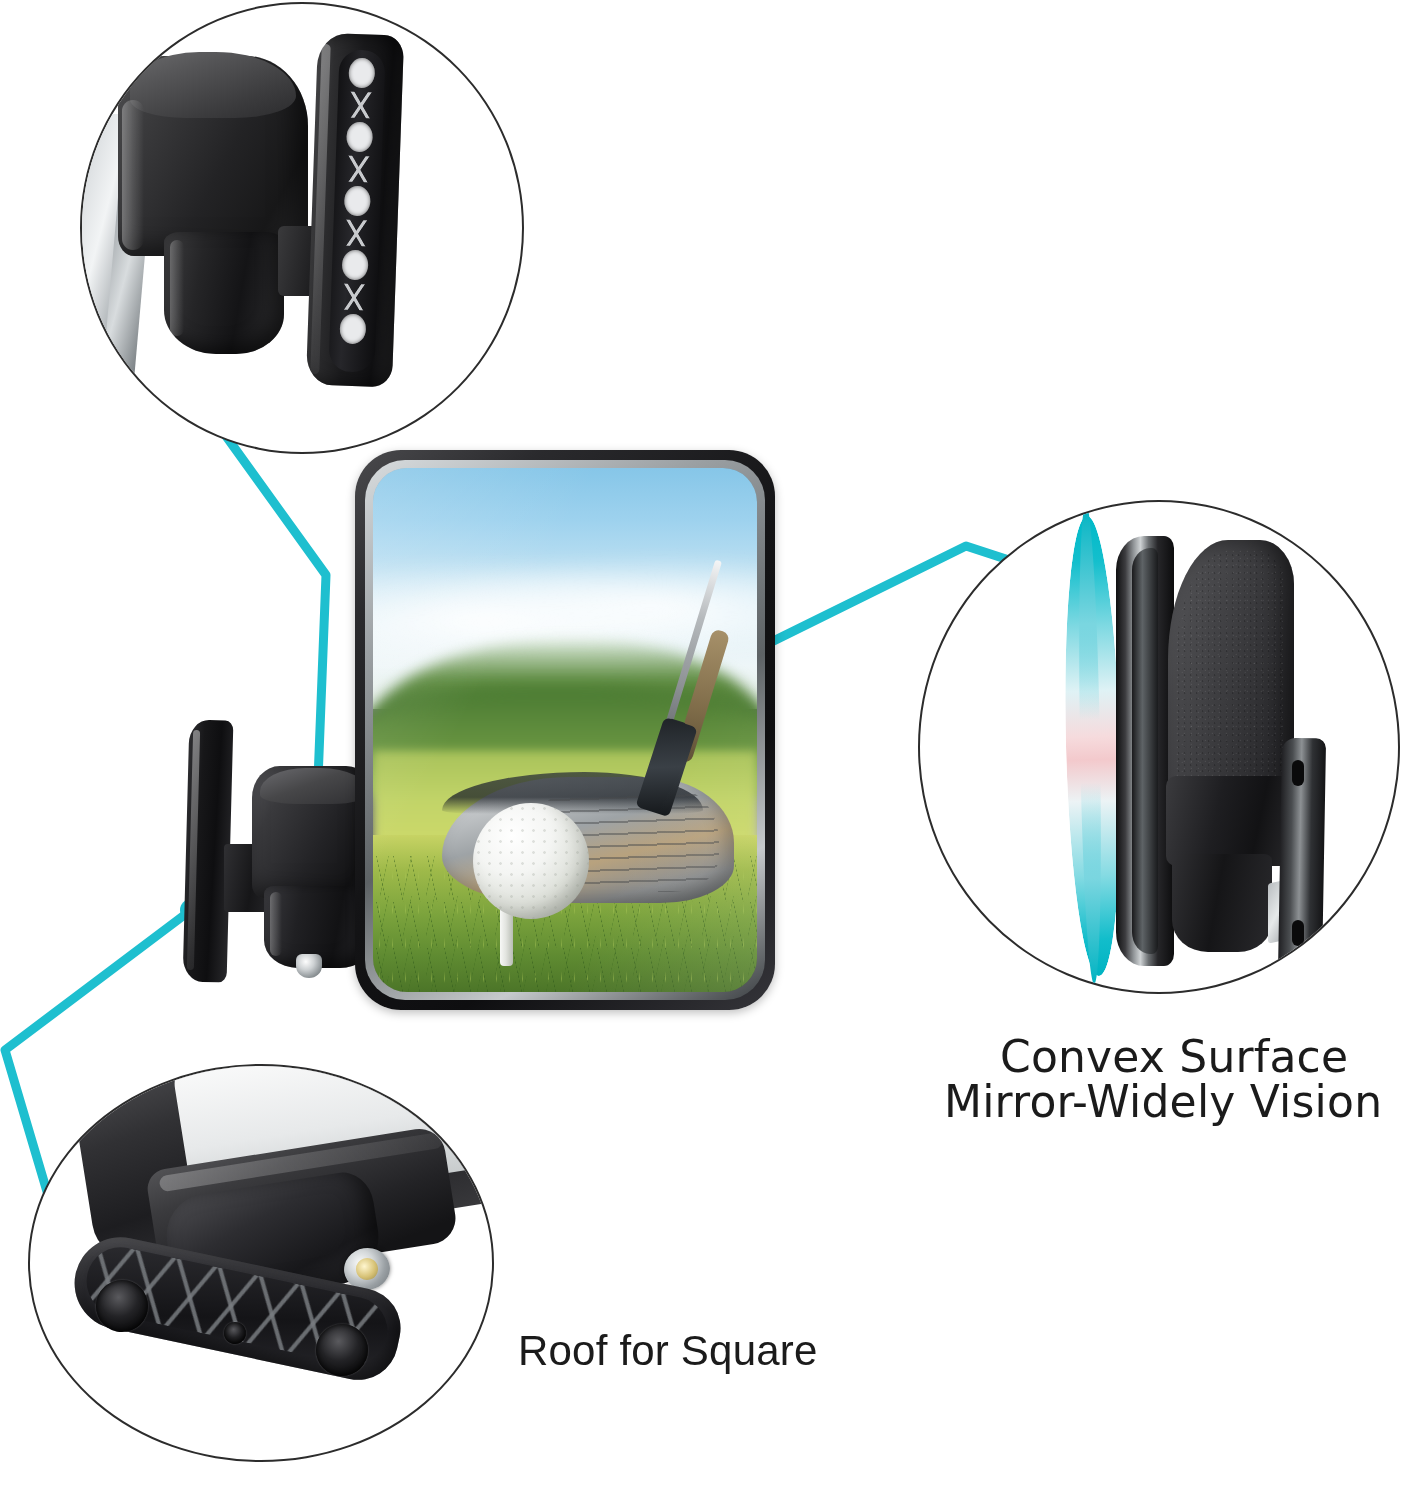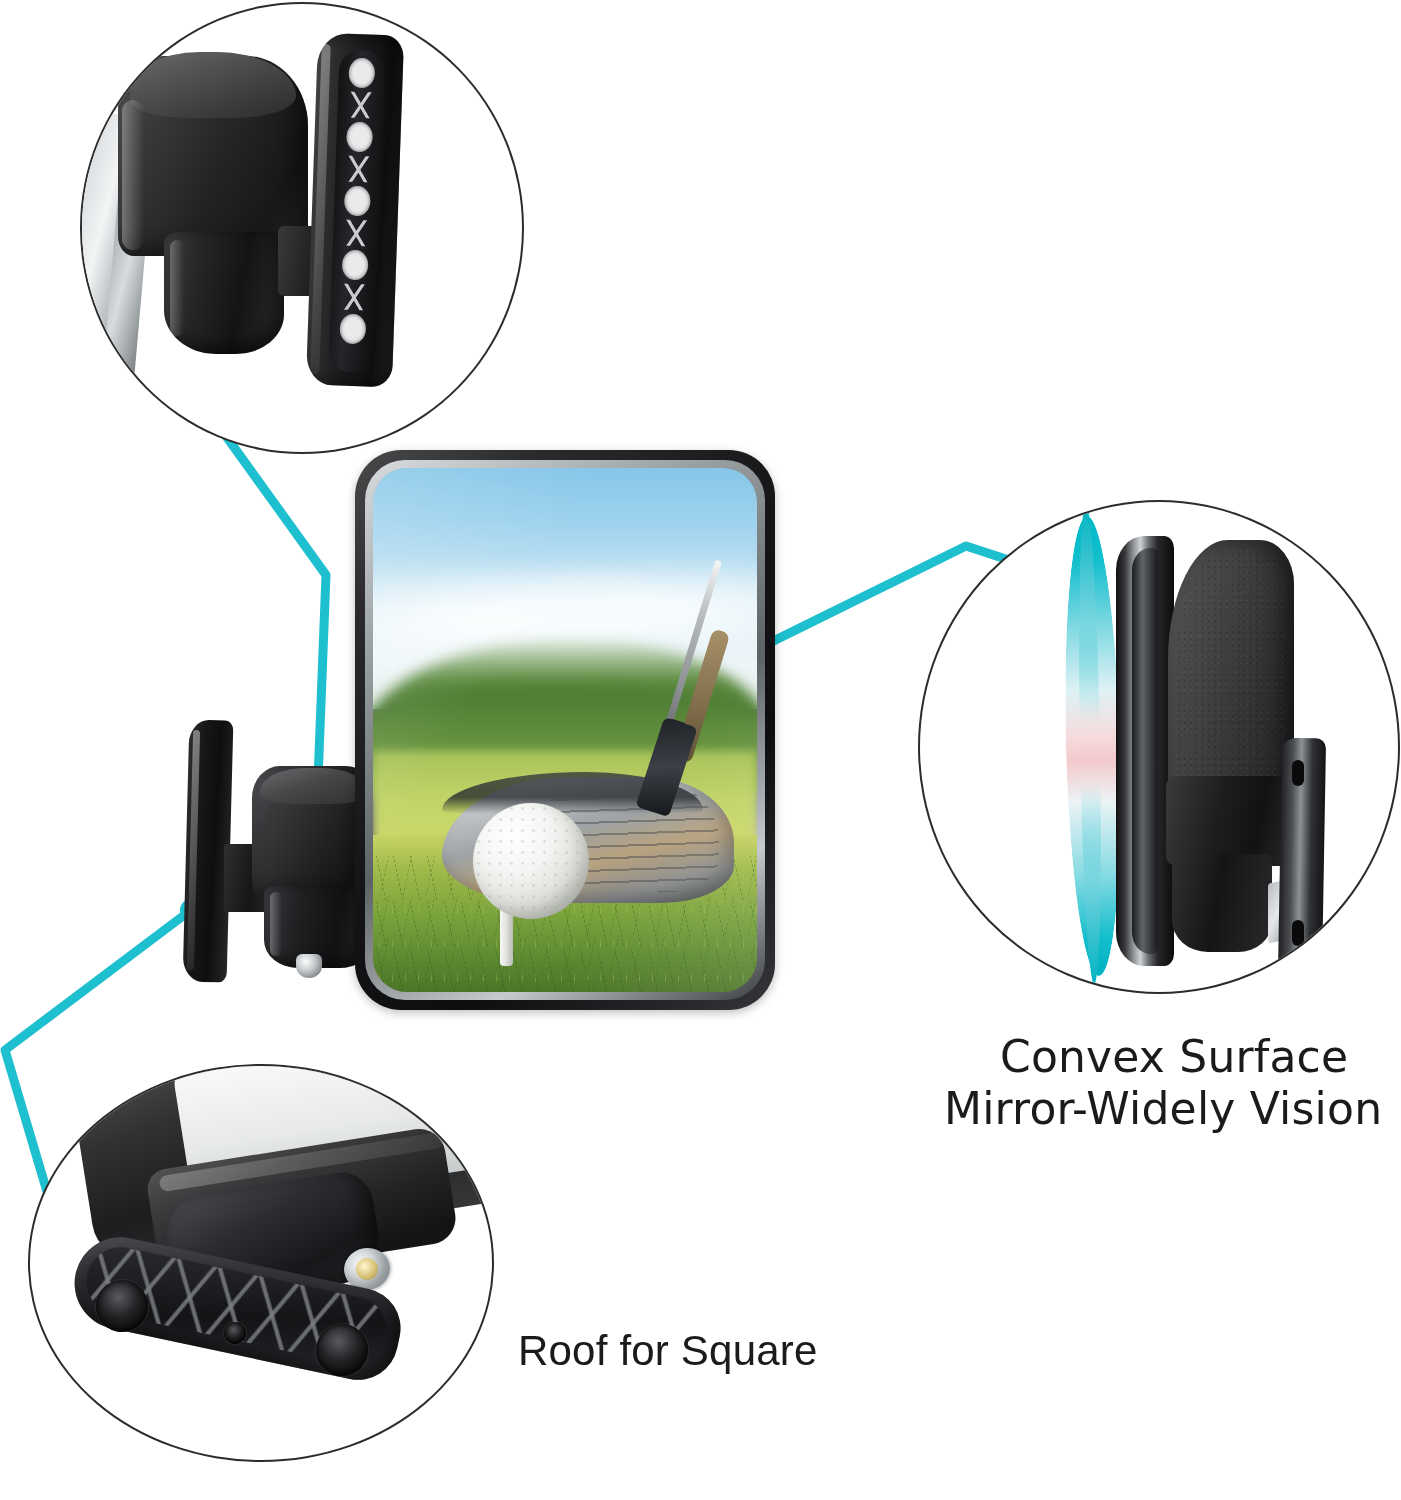--- a/index.html
+++ b/index.html
@@ -42,21 +42,21 @@
     font-weight: 400;
   }
   #label-convex {
     left: 966px;
     top: 1035px;
     font-size: 44px;
     text-align: center;
     font-family: "DejaVu Sans", sans-serif;
     letter-spacing: 0.2px;
   }
-  #label-convex .ln2 { display: block; margin-top: 7px; margin-left: -22px;}
+  #label-convex .ln2 { display: block; margin-left: -22px;}
   #label-square {
     left: 518px;
     top: 1330px;
     font-size: 42px;
     font-family: "Liberation Sans", sans-serif;
     letter-spacing: 0.2px;
   }
   #label-square .ln2 { display: block; margin-top: 40px; }
 
   

